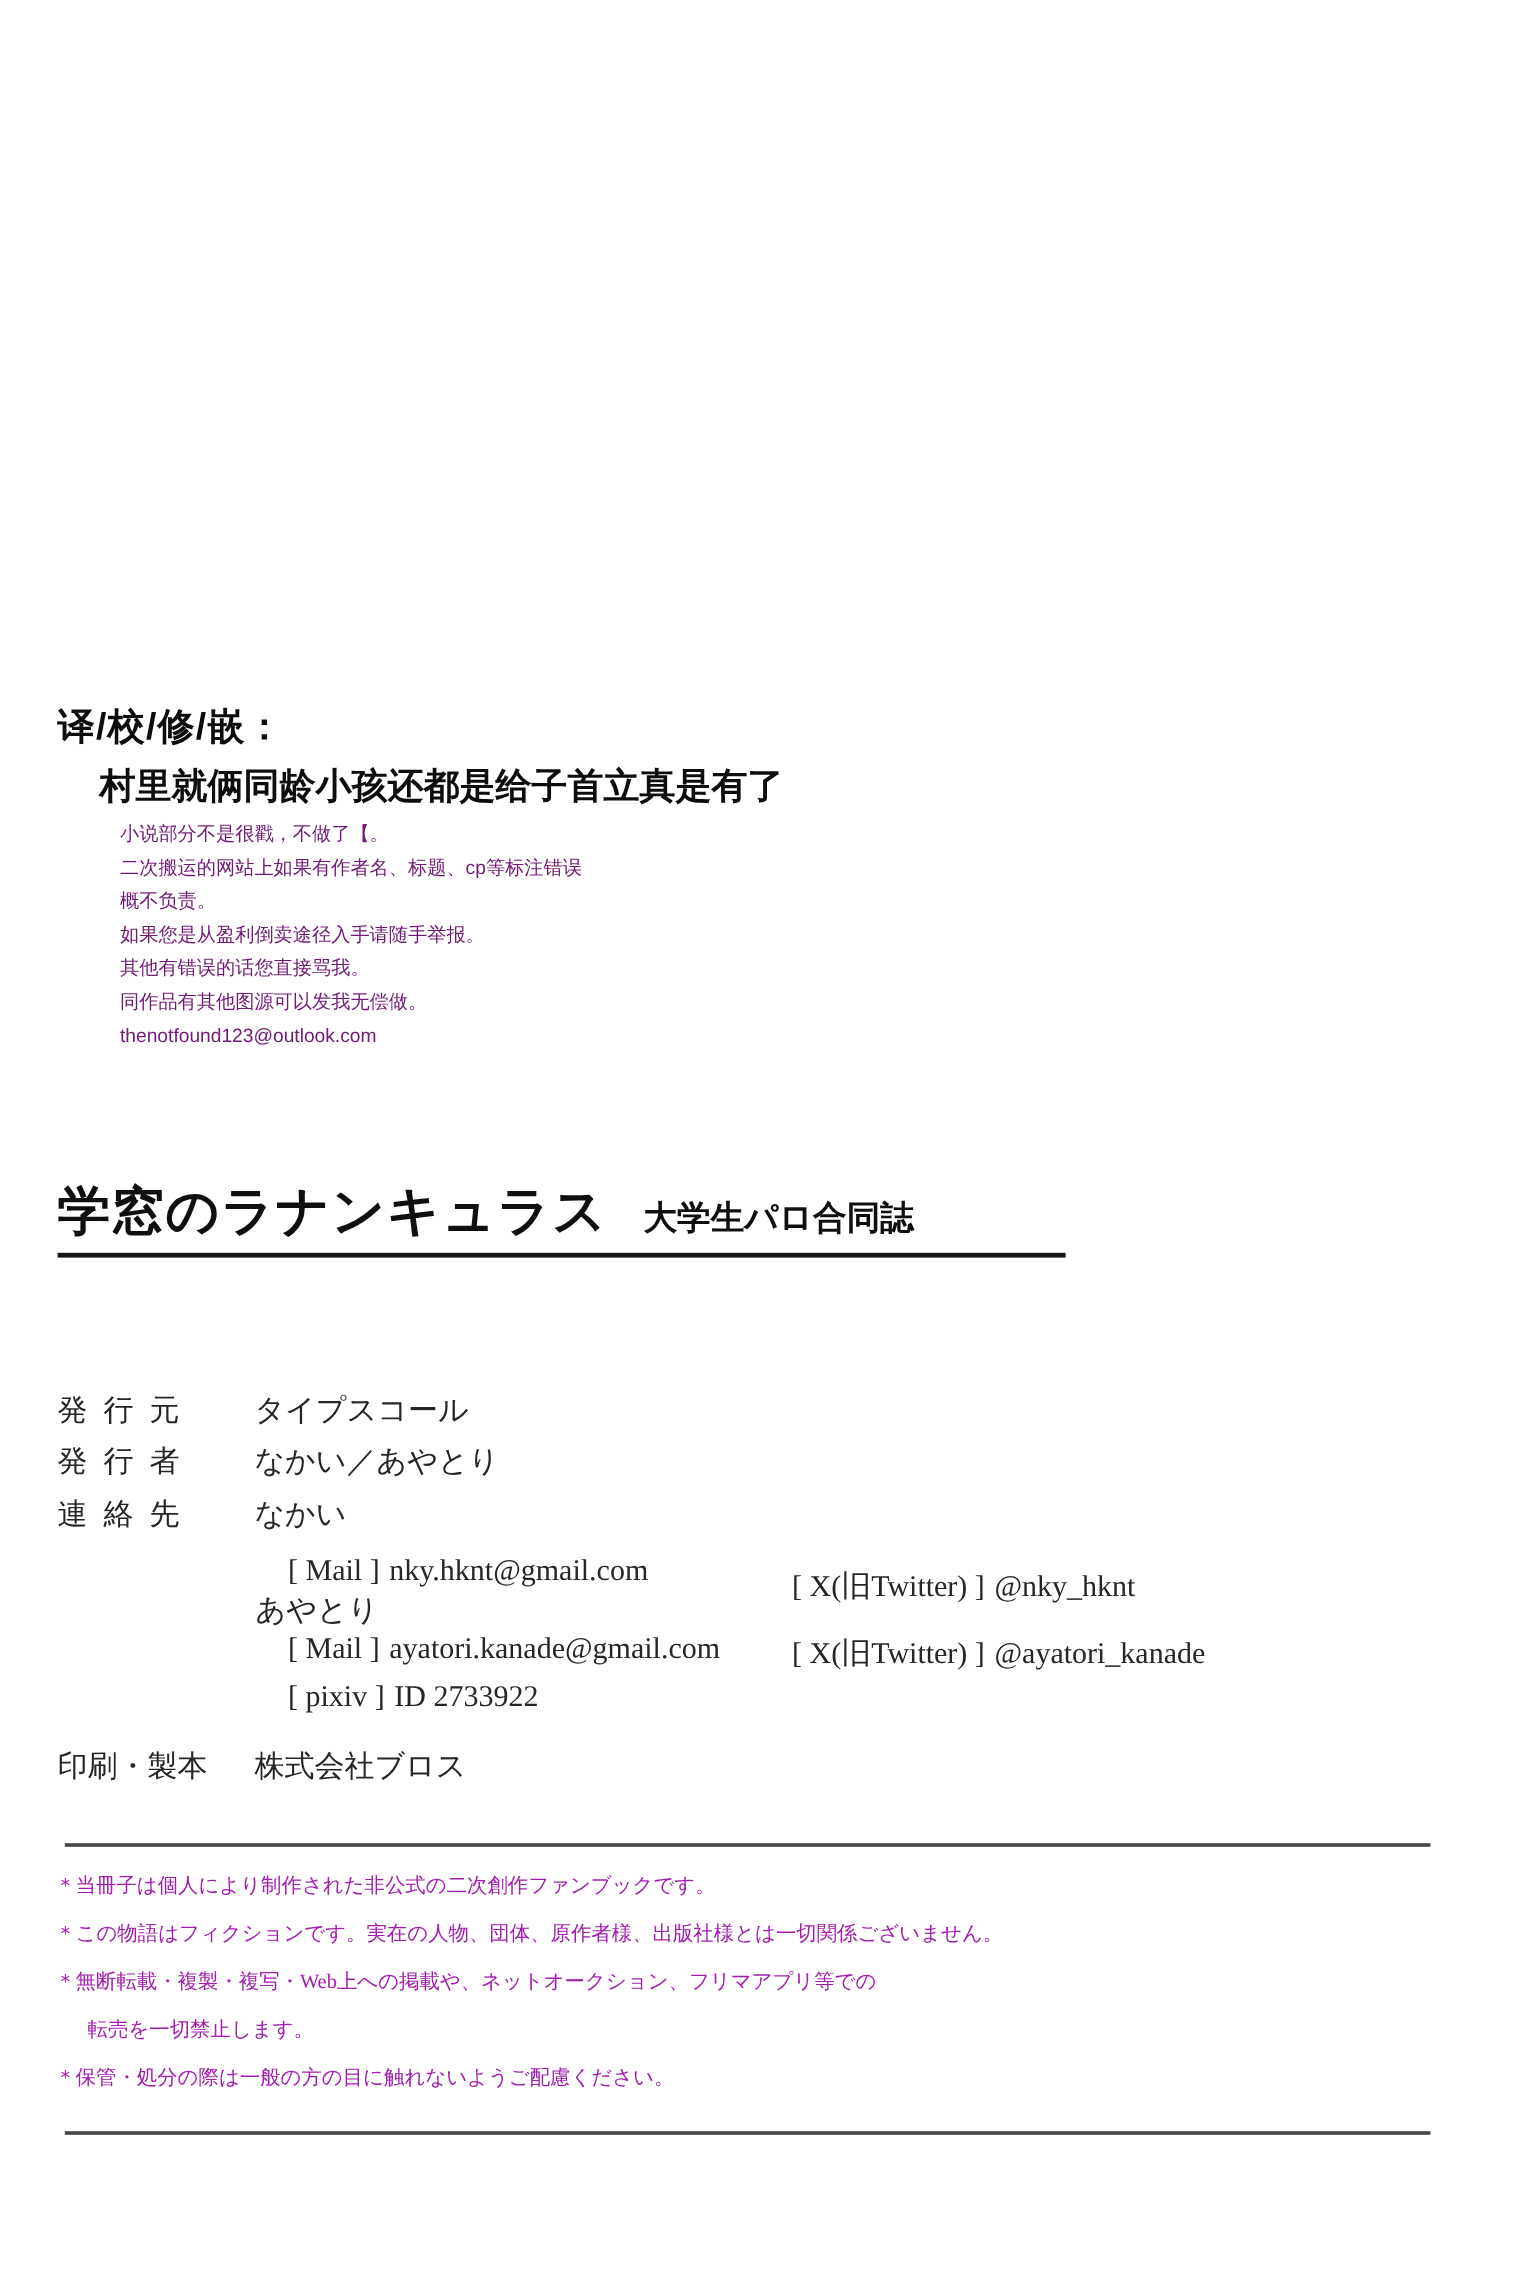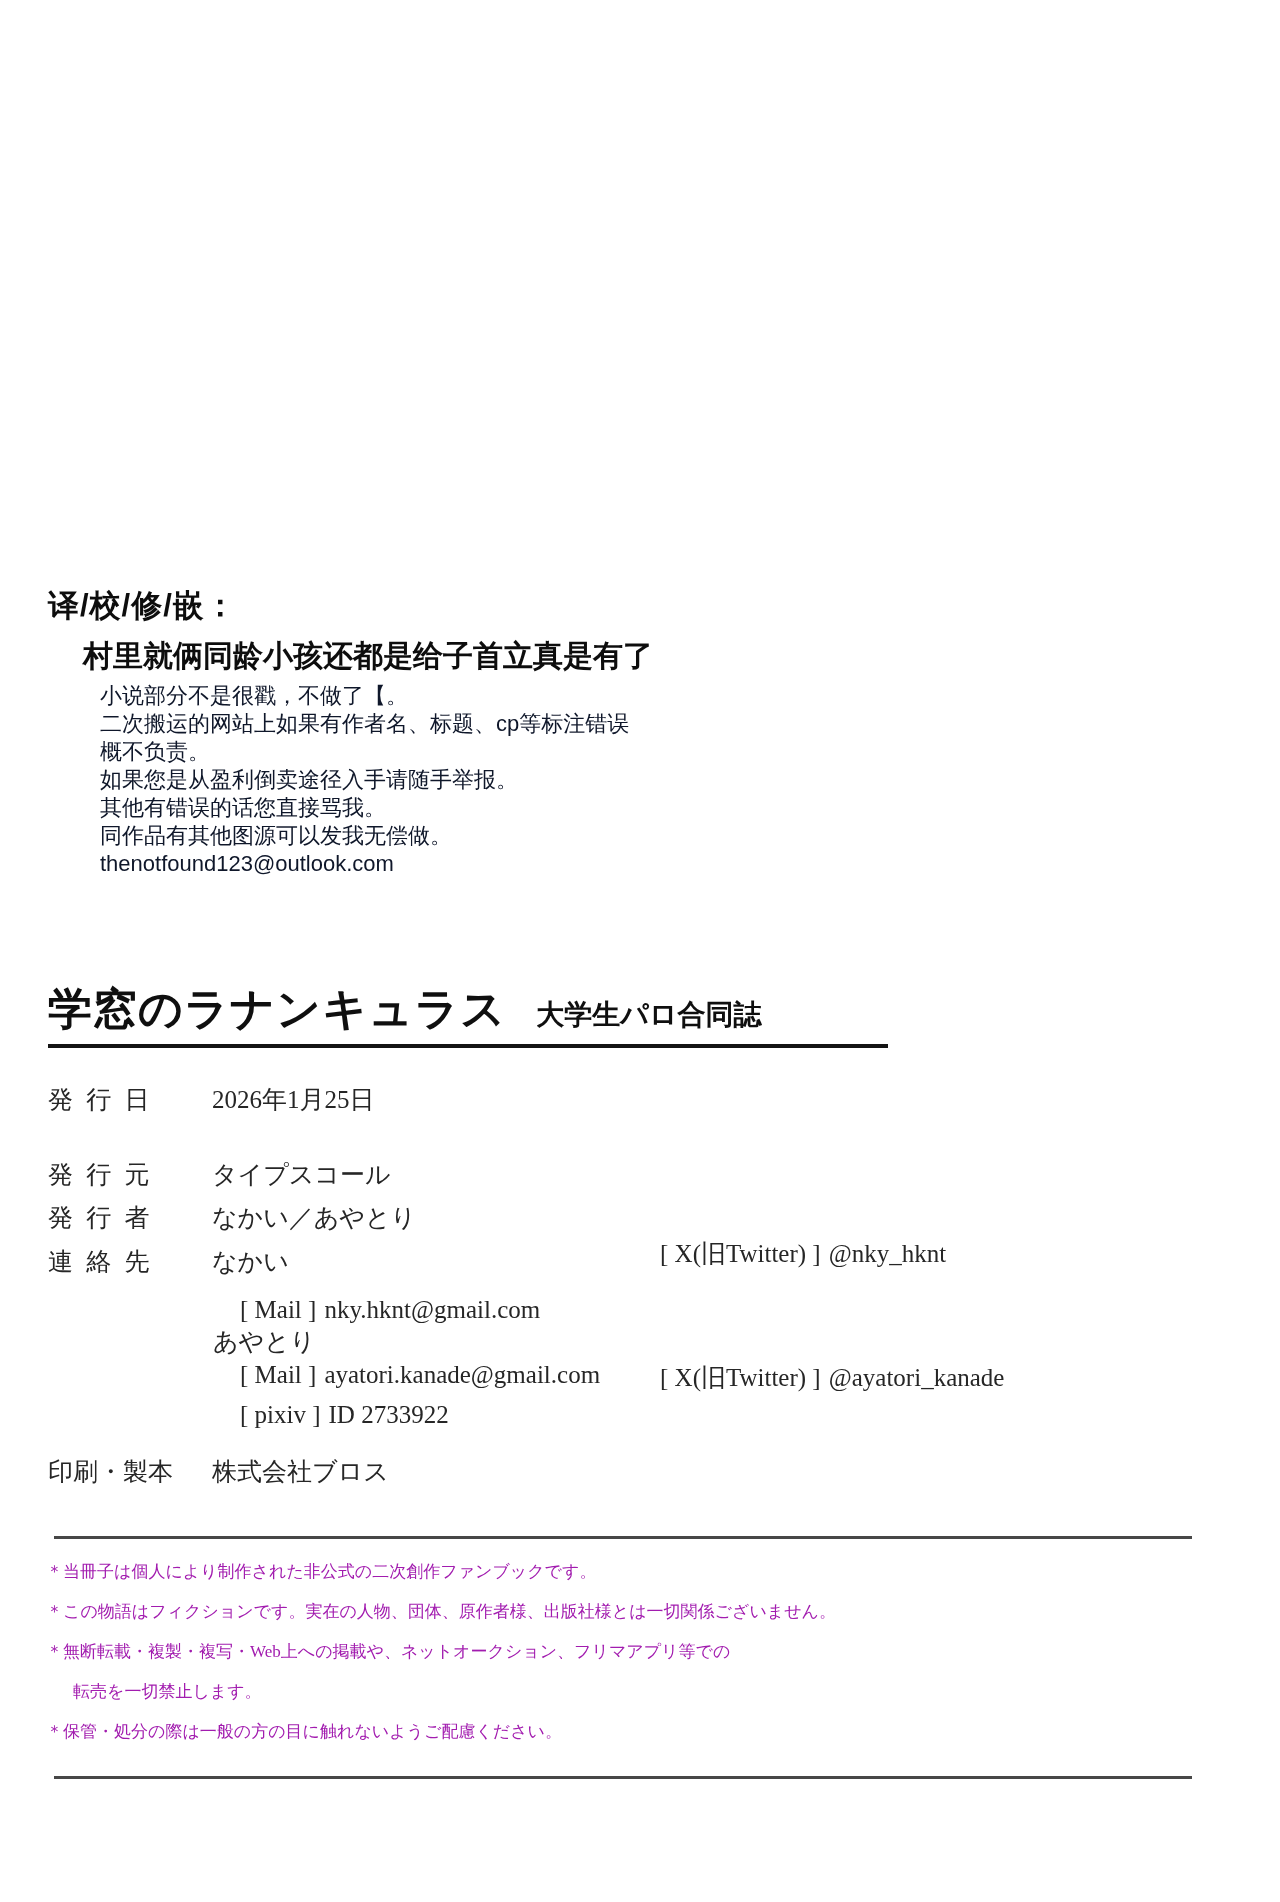--- a/index.html
+++ b/index.html
@@ -16,21 +16,21 @@
     font-weight:700; font-size:31px; line-height:1.15; letter-spacing:1px;
   }
   .note-headline {
     margin:15px 0 0 35px;
     font-family:"Liberation Sans","DejaVu Sans",sans-serif;
     font-weight:700; font-size:30px; line-height:1.15;
   }
   .note-lines {
     margin:9px 0 0 52px;
     font-family:"Liberation Sans","DejaVu Sans",sans-serif;
-    font-weight:400; font-size:22px; line-height:28px; color:#0f172a;
+    font-weight:400; font-size:16px; line-height:28px; color:#701a75;
   }
 
   
   .titleblock { position:absolute; left:48px; top:984px; white-space:nowrap; color:#0f0f0f; }
   .book-title {
     font-family:"Liberation Serif","DejaVu Serif",serif;
     font-weight:700; font-size:44px; line-height:1.2; letter-spacing:1px;
   }
   .book-subtitle {
     font-family:"Liberation Sans","DejaVu Sans",sans-serif;
@@ -68,40 +68,37 @@
       <div>同作品有其他图源可以发我无偿做。</div>
       <div>thenotfound123@outlook.com</div>
     </div>
   </section>
 
   <section class="titleblock">
     <span class="book-title">学窓のラナンキュラス</span><span class="book-subtitle">大学生パロ合同誌</span>
     <div class="title-rule"></div>
   </section>
 
-  <div class="crow" style="top:1083px;">
-    <span class="clabel">発 行 日</span><span>2026年1月25日</span>
-  </div>
 
   <div class="crow" style="top:1158px;">
     <span class="clabel">発 行 元</span><span>タイプスコール</span>
   </div>
 
   <div class="crow" style="top:1201px;">
     <span class="clabel">発 行 者</span><span>なかい／あやとり</span>
   </div>
 
   <div class="crow" style="top:1245px;">
     <span class="clabel">連 絡 先</span><span>なかい</span>
   </div>
 
   <div class="crow" style="top:1281px; left:240px;margin-top:15px;">
     <span class="bracket-label">[ Mail ]</span><span>nky.hknt@gmail.com</span>
   </div>
-  <div class="crow" style="top:1237px; left:660px;font-family:Liberation Serif, serif;">
+  <div class="crow" style="top:1305px; left:660px;font-family:Liberation Serif, serif;">
     <span class="bracket-label">[ X(旧Twitter) ]</span><span>@nky_hknt</span>
   </div>
 
   <div class="crow" style="top:1325px; left:213px;">
     <span>あやとり</span>
   </div>
 
   <div class="crow" style="top:1361px; left:240px;">
     <span class="bracket-label">[ Mail ]</span><span>ayatori.kanade@gmail.com</span>
   </div>

